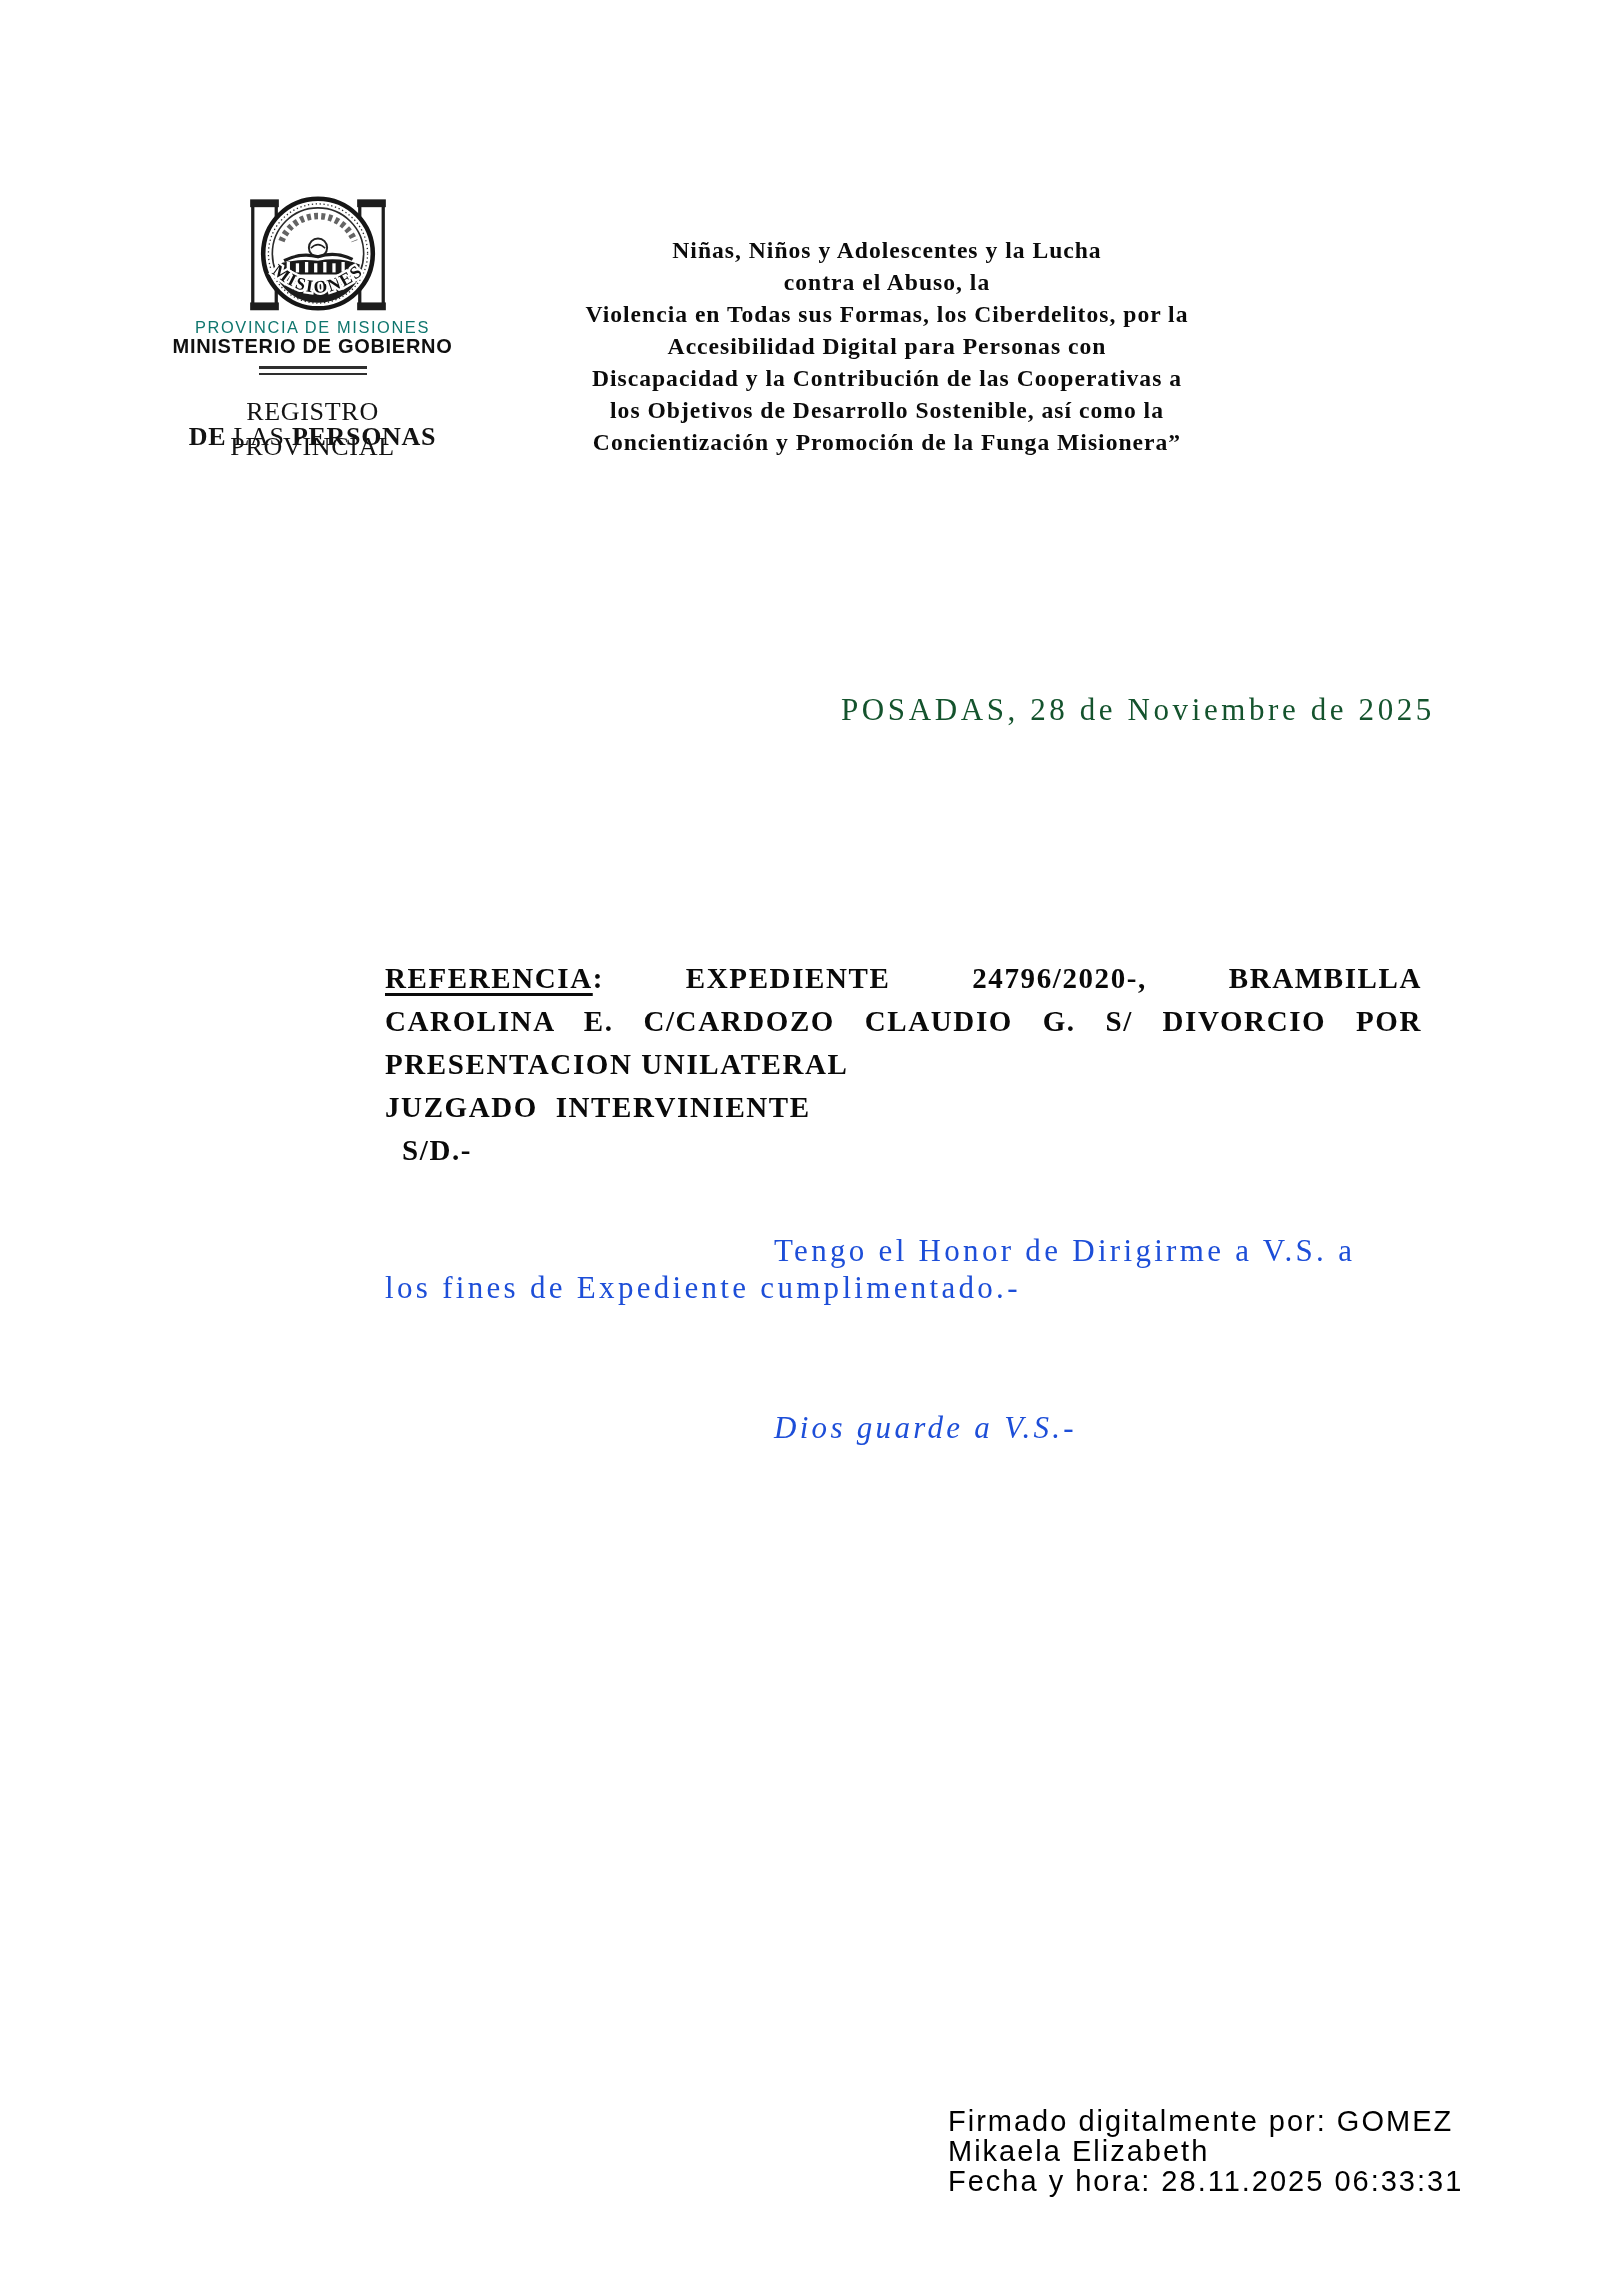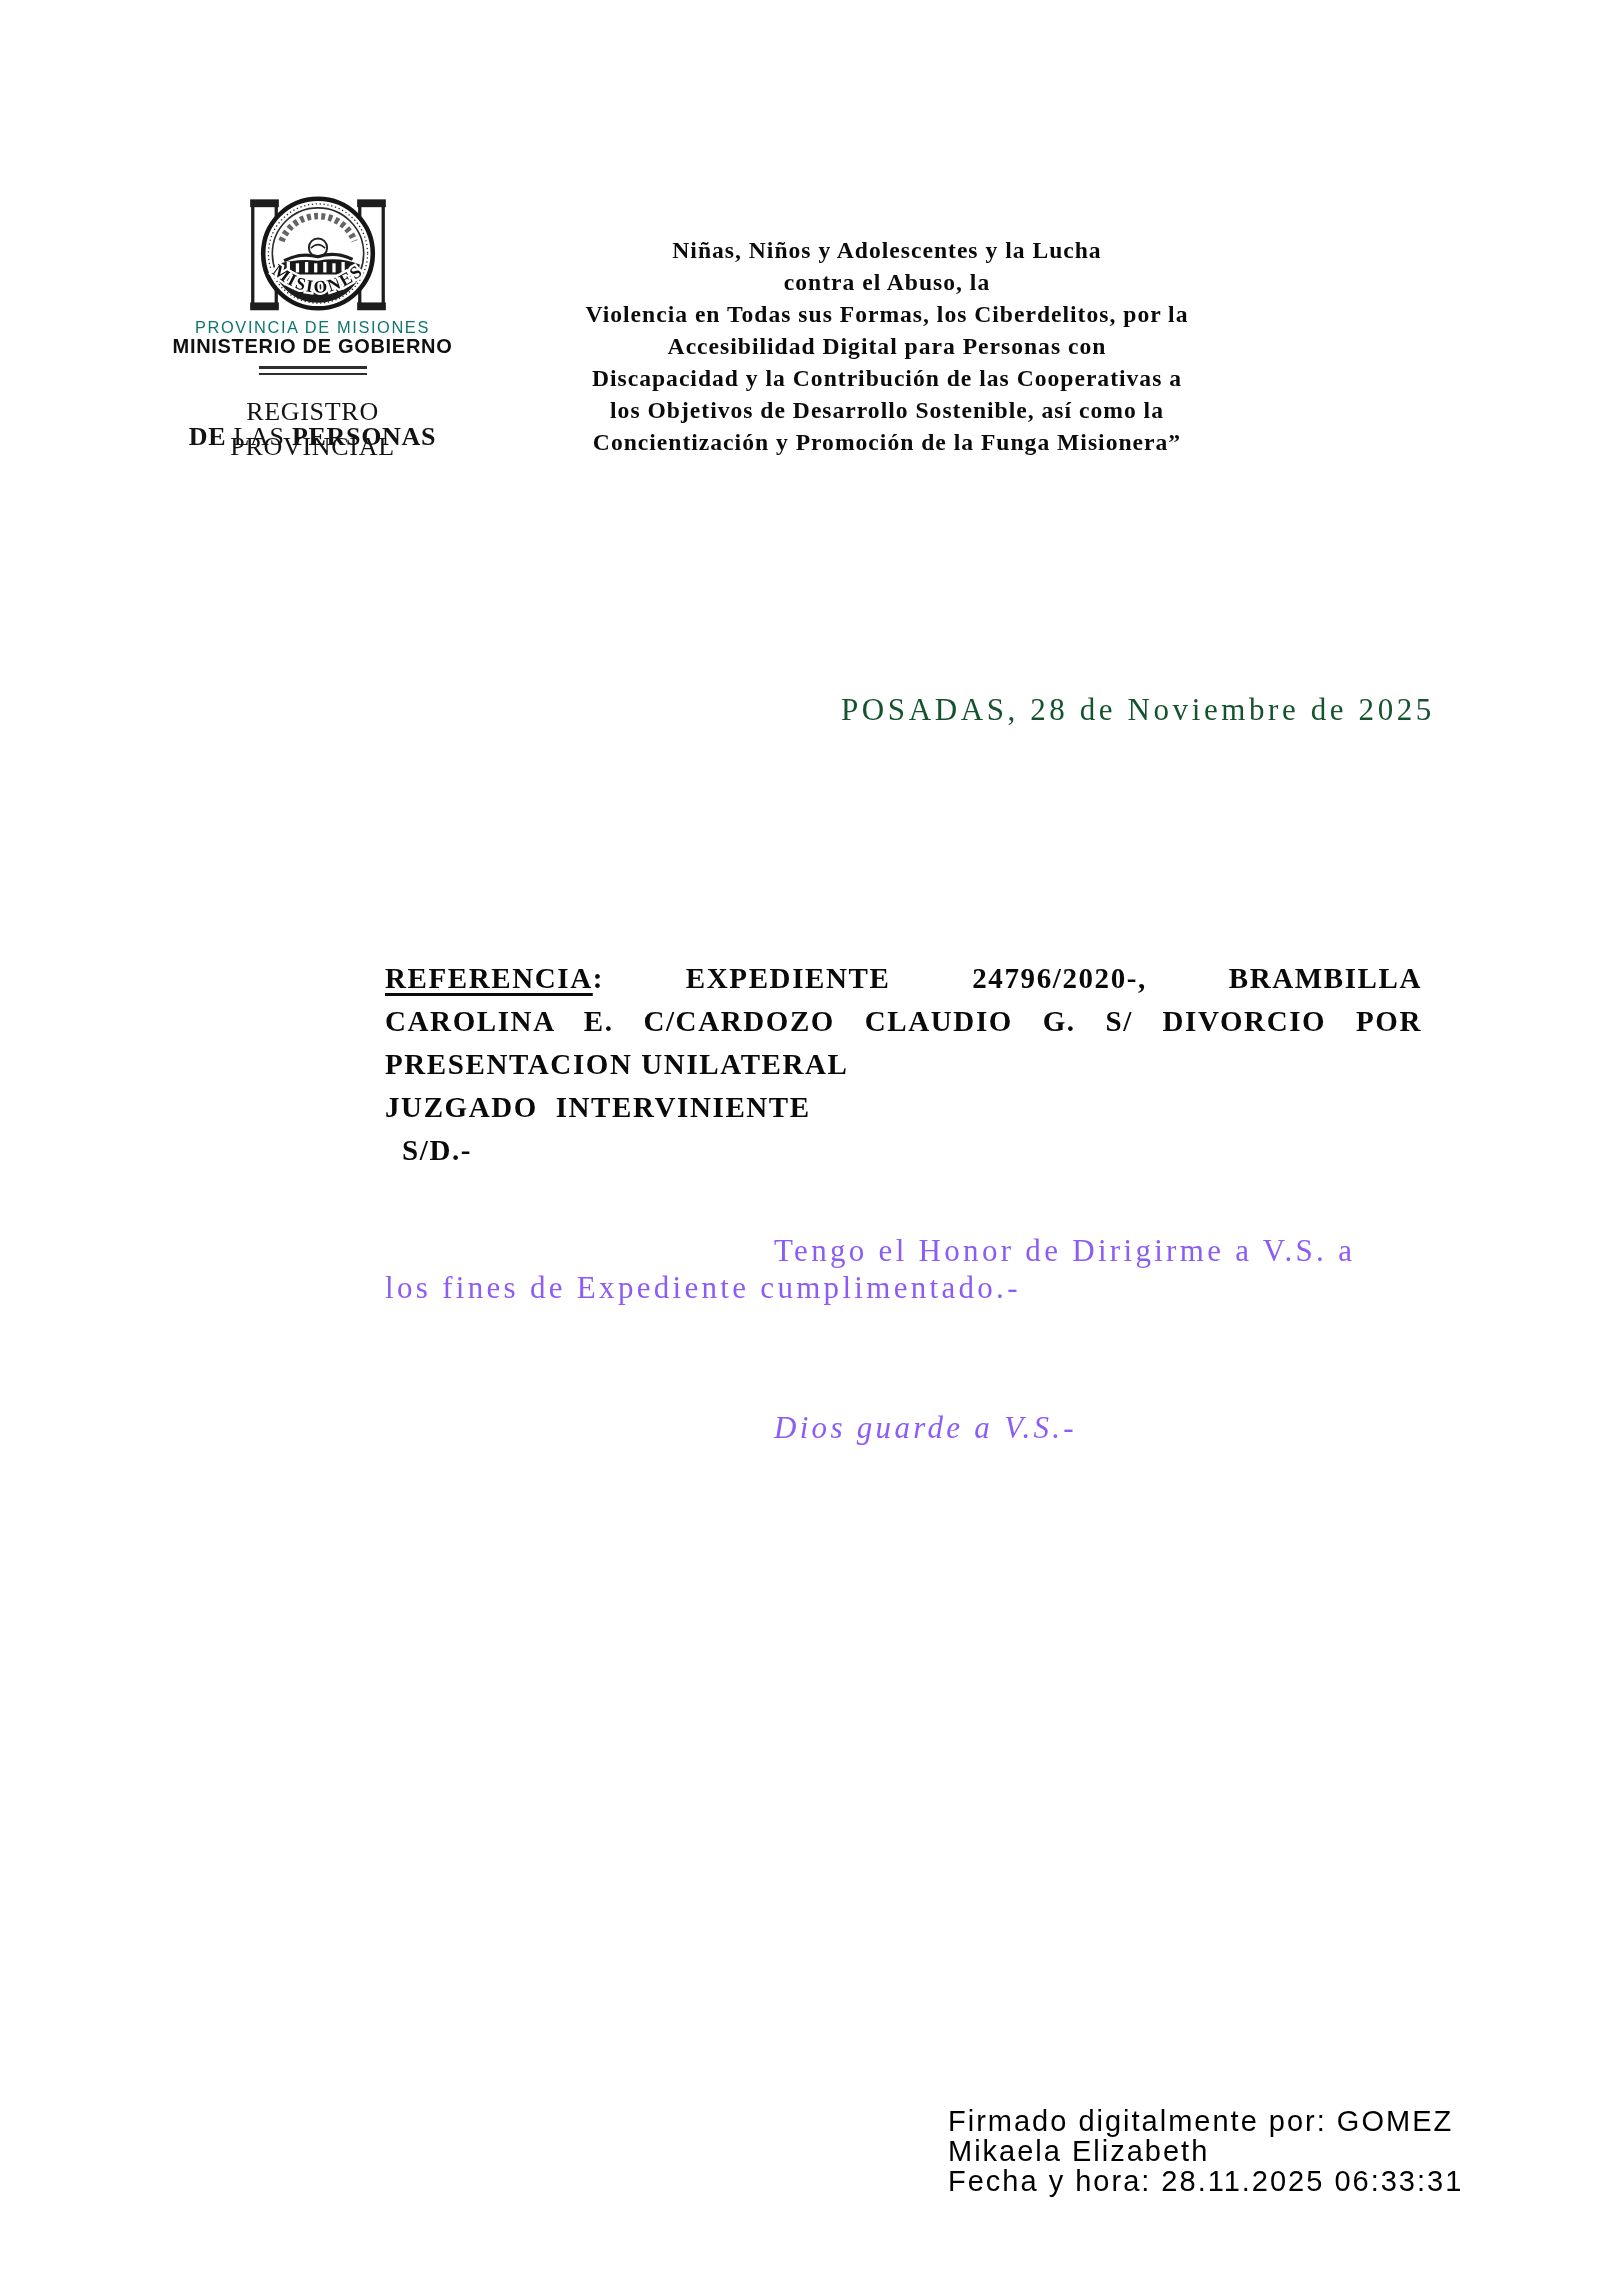--- a/index.html
+++ b/index.html
@@ -66,21 +66,21 @@
   .ref-label{
     text-decoration:underline;
     text-decoration-thickness:2.6px;
     text-underline-offset:5.2px;
   }
   .ref-line.sd{padding-left:17px;}
   
   .body-line{
     position:absolute;
     font-size:31px;line-height:33px;letter-spacing:3.3px;
-    color:#8b5cf6;white-space:pre;
+    color:#1d4ed8;white-space:pre;
   }
   .salut1{left:774px;top:1234px;}
   .salut2{left:385px;top:1271px;}
   .closing{left:774px;top:1411px;font-style:italic;}
   
   .signature{
     position:absolute;left:948px;top:2106px;
     font-family:"Liberation Sans", sans-serif;
     font-size:29px;line-height:30px;letter-spacing:2px;
     color:#000;

